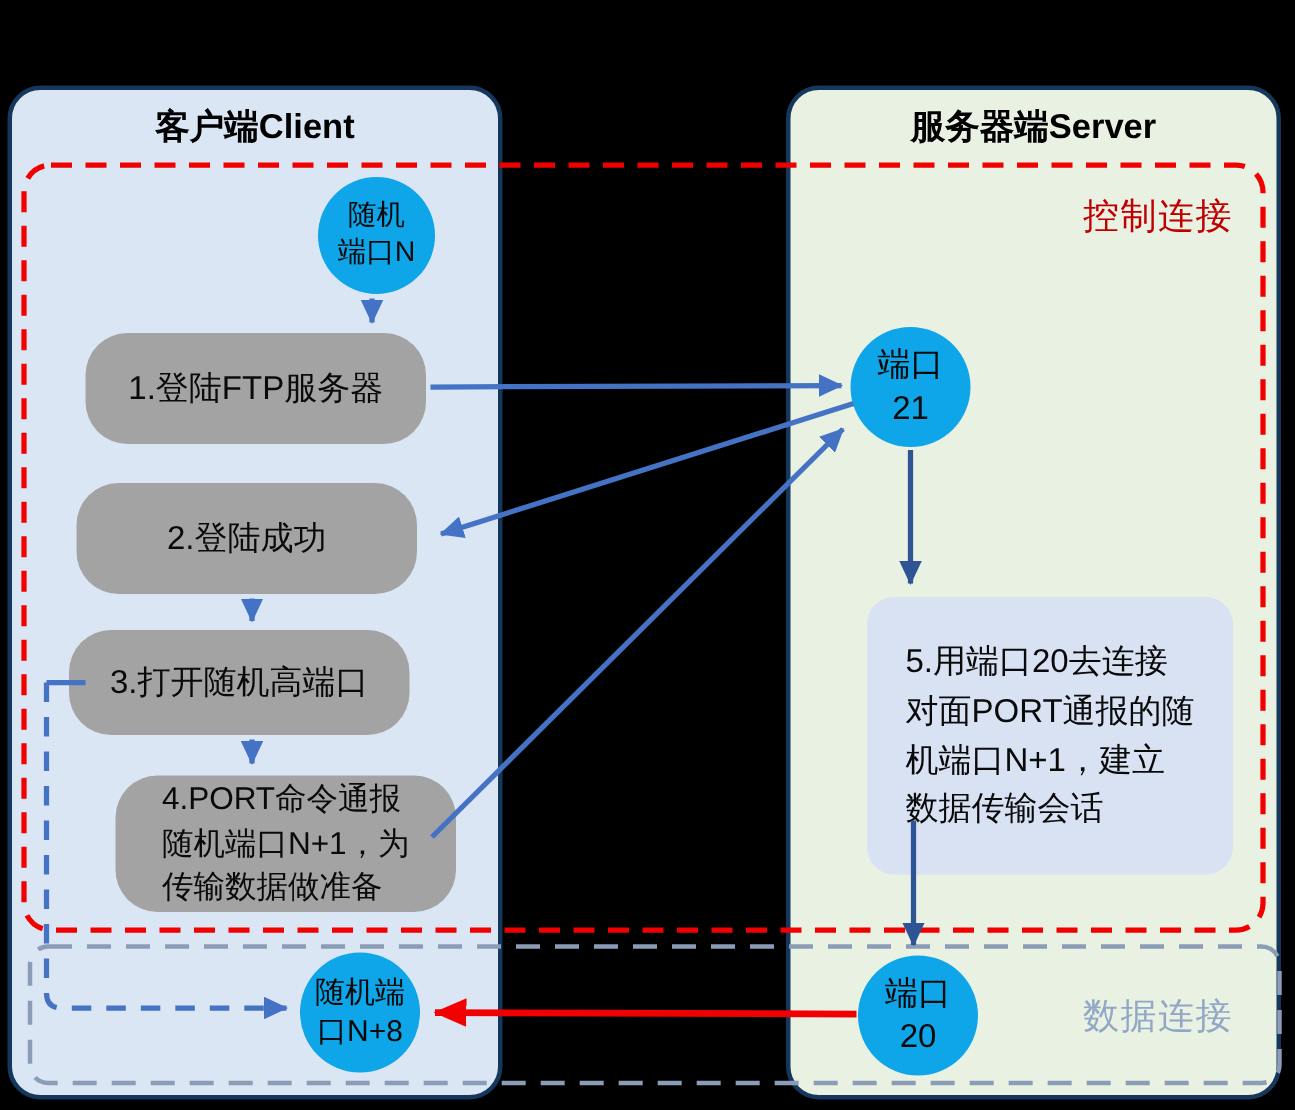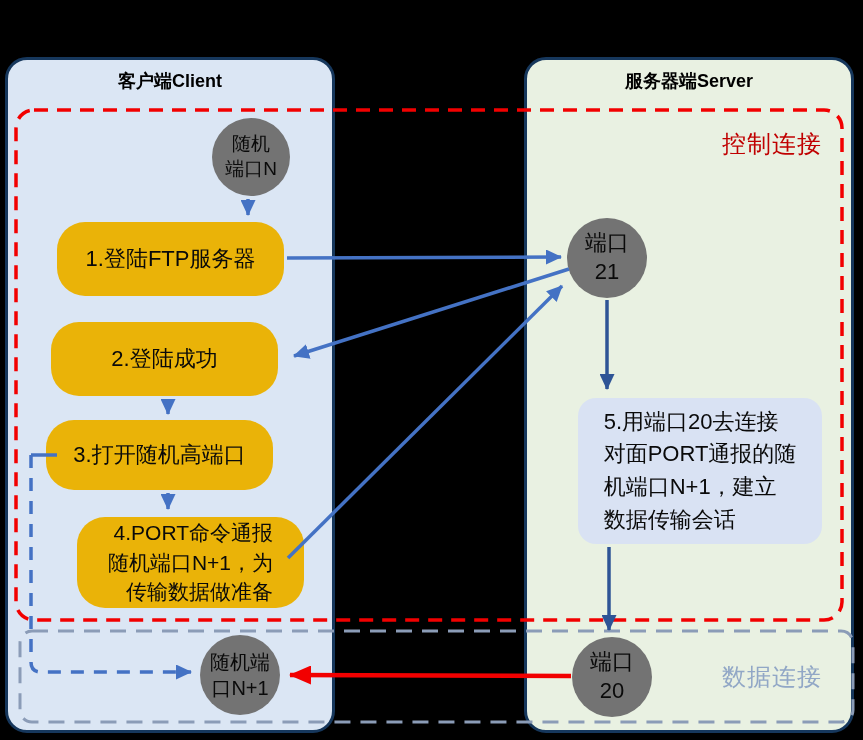--- a/index.html
+++ b/index.html
@@ -7,37 +7,37 @@
     position:relative;width:863px;height:740px;overflow:hidden;
     font-family:"Liberation Sans","DejaVu Sans",sans-serif;color:#111;
   }
   .panel{
     position:absolute;top:57px;height:670px;width:324px;
     border:3px solid #16375c;border-radius:22px;
   }
   .panel.client{left:5px;background:#dbe6f4;}
   .panel.server{left:524px;background:#e9f1e2;}
   .panel-title{
-    text-align:center;margin-top:9px;font-size:18px;font-weight:bold;color:#000;
+    text-align:center;margin-top:9px;font-size:23px;font-weight:bold;color:#000;
   }
   .step{
-    position:absolute;background:#eab308;border-radius:28px;
-    display:flex;align-items:center;justify-content:center;text-align:right;
+    position:absolute;background:#a3a3a3;border-radius:28px;
+    display:flex;align-items:center;justify-content:center;text-align:left;
     font-size:22px;line-height:1.32;color:#0a0a0a;white-space:pre-line;
   }
   .step.s1{left:57px;top:222px;width:227px;height:74px;}
   .step.s2{left:51px;top:322px;width:227px;height:74px;}
   .step.s3{left:46px;top:420px;width:227px;height:70px;}
   .step.s4{left:57px;top:517px;width:227px;height:91px;font-size:21px;line-height:1.4;margin-left:20px;}
   .step.s5{
-    left:578px;top:398px;width:244px;height:146px;background:#d9e2f3;
+    left:578px;top:398px;width:244px;height:185px;background:#d9e2f3;
     border-radius:18px;font-size:22px;line-height:1.48;text-align:left;justify-content:center;
   }
   .node{
-    position:absolute;background:#737373;border-radius:50%;
+    position:absolute;background:#0ea5e9;border-radius:50%;
     display:flex;align-items:center;justify-content:center;text-align:center;
     white-space:pre-line;color:#0a0a0a;
   }
   .node.c1{left:212px;top:118px;width:78px;height:78px;font-size:19px;line-height:1.3;}
   .node.c2{left:567px;top:218px;width:80px;height:80px;font-size:22px;line-height:1.3;}
   .node.c3{left:200px;top:635px;width:80px;height:80px;font-size:20px;line-height:1.3;}
   .node.c4{left:572px;top:637px;width:80px;height:80px;font-size:22px;line-height:1.3;}
   .region-label{
     position:absolute;font-size:24px;letter-spacing:1px;font-weight:bold;
   }
@@ -79,21 +79,21 @@
 <div class="node c1">
   <span>随机
 端口N</span>
 </div>
 <div class="node c2">
   <span>端口
 21</span>
 </div>
 <div class="node c3">
   <span>随机端
-口N+1</span>
+口N+8</span>
 </div>
 <div class="node c4">
   <span>端口
 20</span>
 </div>
 
 <div class="region-label control">控制连接</div>
 <div class="region-label data">数据连接</div>
 
 <svg class="overlay" width="863" height="740" viewBox="0 0 863 740">

